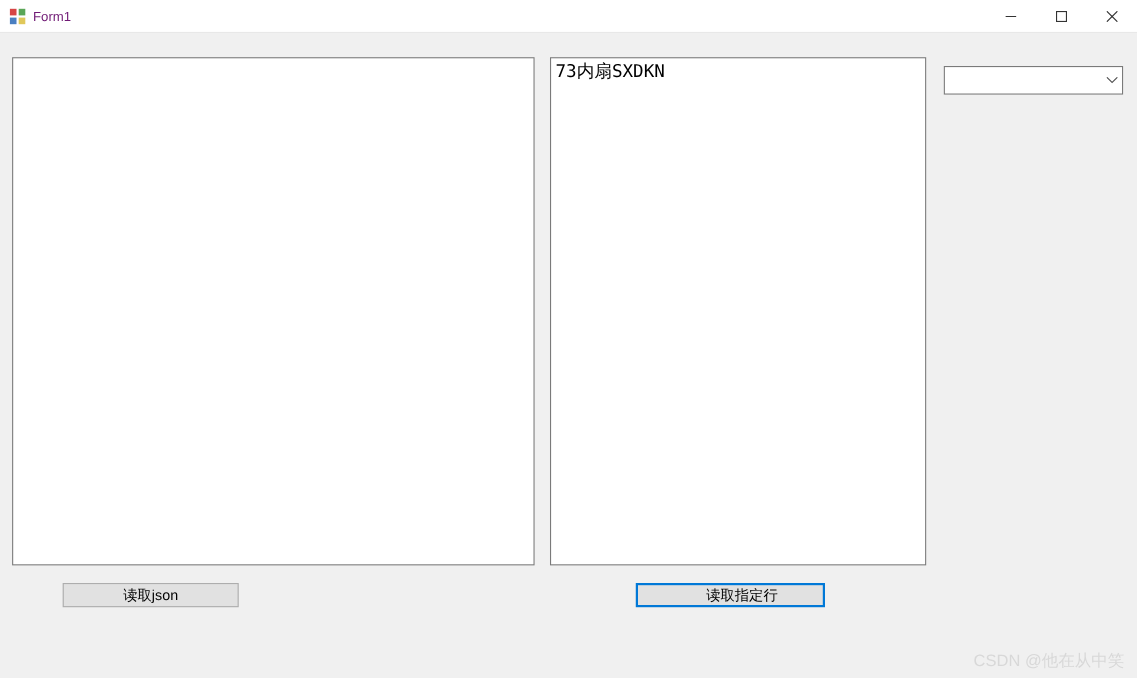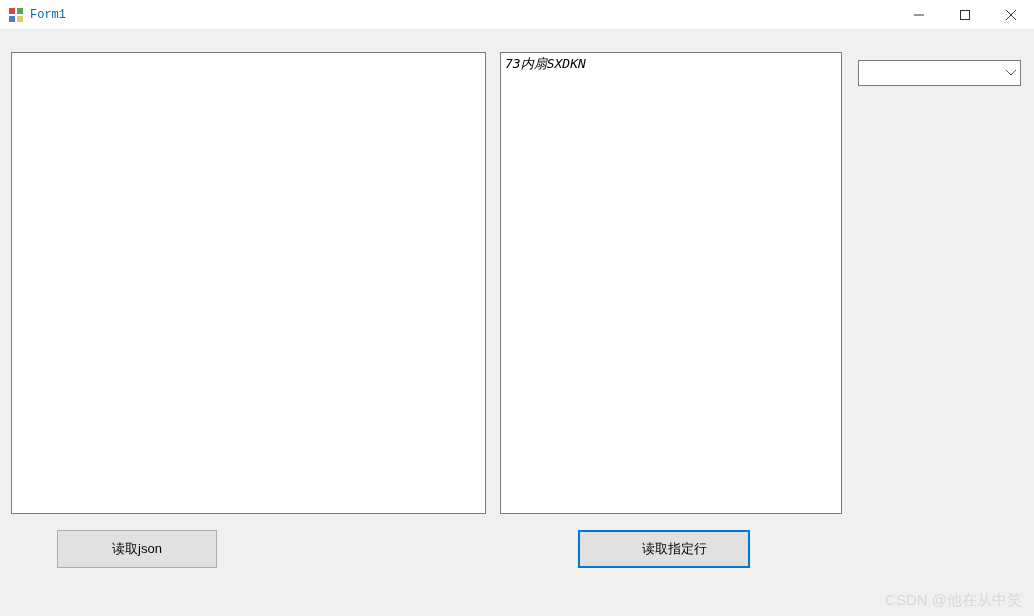--- a/index.html
+++ b/index.html
@@ -24,24 +24,23 @@
       padding-left: 8px;
       border-bottom: 1px solid #e8e8e8;
     }
     .app-icon {
       width: 16px;
       height: 16px;
       margin-right: 6px;
       display: inline-block;
     }
     .title-text {
-      color: #0369a1;
+      color: #701a75;
       font-size: 12px;
       flex: 1;
-      font-family: Liberation Mono, monospace;
     }
     .window-controls {
       display: flex;
       height: 100%;
     }
     .win-btn {
       width: 46px;
       height: 30px;
       display: flex;
       align-items: center;
@@ -54,26 +53,25 @@
       position: relative;
       width: 100%;
       height: calc(100% - 30px);
       background: #f0f0f0;
     }
     .textbox {
       position: absolute;
       background: #ffffff;
       border: 1px solid #7a7a7a;
       font-family: "SimSun", monospace;
-      font-size: 13px;
+      font-size: 16px;
       padding: 2px 4px;
       resize: none;
       outline: none;
       overflow: auto;
-      font-style: italic;
     }
     .textbox-left {
       left: 11px;
       top: 22px;
       width: 475px;
       height: 462px;
     }
     .textbox-right {
       left: 500px;
       top: 22px;
@@ -101,21 +99,21 @@
     .combo-arrow {
       width: 18px;
       height: 100%;
       display: flex;
       align-items: center;
       justify-content: center;
       color: #555;
     }
     .btn {
       position: absolute;
-      height: 38px;
+      height: 22px;
       background: #e1e1e1;
       border: 1px solid #adadad;
       font-size: 13px;
       font-family: "SimSun", "Microsoft YaHei", sans-serif;
       display: flex;
       align-items: center;
       justify-content: center;
       cursor: pointer;
       color: #000;
     }

